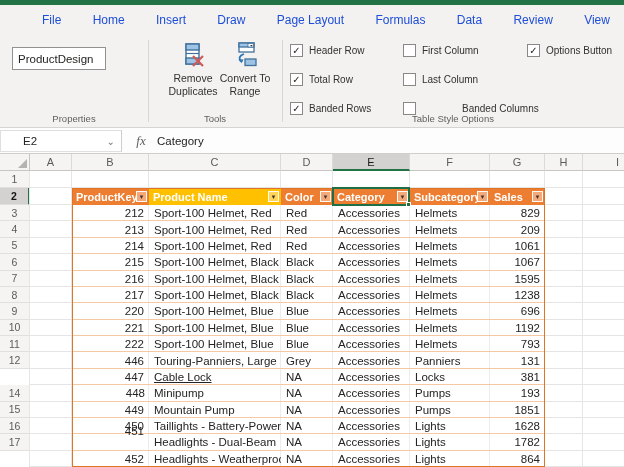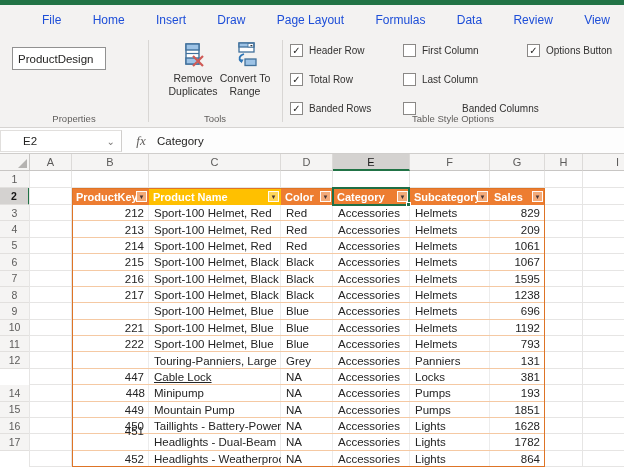--- a/index.html
+++ b/index.html
@@ -288,40 +288,42 @@
       <div class="tcell" style="left: 410px; top: 116.5px; width: 80px; height: 16.375px;">Helmets</div>
       <div class="tcell right" style="left: 490px; top: 116.5px; width: 55px; height: 16.375px;">1595</div>
       <div class="t-hline" style="left: 72px; top: 116.5px; width: 473px; height: 16.375px;"></div>
       <div class="tcell right" style="left: 72px; top: 132.875px; width: 77px; height: 16.375px;">217</div>
       <div class="tcell" style="left: 149px; top: 132.875px; width: 132px; height: 16.375px;">Sport-100 Helmet, Black</div>
       <div class="tcell" style="left: 281px; top: 132.875px; width: 52px; height: 16.375px;">Black</div>
       <div class="tcell" style="left: 333px; top: 132.875px; width: 77px; height: 16.375px;">Accessories</div>
       <div class="tcell" style="left: 410px; top: 132.875px; width: 80px; height: 16.375px;">Helmets</div>
       <div class="tcell right" style="left: 490px; top: 132.875px; width: 55px; height: 16.375px;">1238</div>
       <div class="t-hline" style="left: 72px; top: 132.875px; width: 473px; height: 16.375px;"></div>
+      <div class="tcell right" style="left: 72px; top: 149.25px; width: 77px; height: 16.375px;">220</div>
       <div class="tcell" style="left: 149px; top: 149.25px; width: 132px; height: 16.375px;">Sport-100 Helmet, Blue</div>
       <div class="tcell" style="left: 281px; top: 149.25px; width: 52px; height: 16.375px;">Blue</div>
       <div class="tcell" style="left: 333px; top: 149.25px; width: 77px; height: 16.375px;">Accessories</div>
       <div class="tcell" style="left: 410px; top: 149.25px; width: 80px; height: 16.375px;">Helmets</div>
       <div class="tcell right" style="left: 490px; top: 149.25px; width: 55px; height: 16.375px;">696</div>
       <div class="t-hline" style="left: 72px; top: 149.25px; width: 473px; height: 16.375px;"></div>
       <div class="tcell right" style="left: 72px; top: 165.625px; width: 77px; height: 16.375px;">221</div>
       <div class="tcell" style="left: 149px; top: 165.625px; width: 132px; height: 16.375px;">Sport-100 Helmet, Blue</div>
       <div class="tcell" style="left: 281px; top: 165.625px; width: 52px; height: 16.375px;">Blue</div>
       <div class="tcell" style="left: 333px; top: 165.625px; width: 77px; height: 16.375px;">Accessories</div>
       <div class="tcell" style="left: 410px; top: 165.625px; width: 80px; height: 16.375px;">Helmets</div>
       <div class="tcell right" style="left: 490px; top: 165.625px; width: 55px; height: 16.375px;">1192</div>
       <div class="t-hline" style="left: 72px; top: 165.625px; width: 473px; height: 16.375px;"></div>
       <div class="tcell right" style="left: 72px; top: 182px; width: 77px; height: 16.375px;">222</div>
       <div class="tcell" style="left: 149px; top: 182px; width: 132px; height: 16.375px;">Sport-100 Helmet, Blue</div>
       <div class="tcell" style="left: 281px; top: 182px; width: 52px; height: 16.375px;">Blue</div>
       <div class="tcell" style="left: 333px; top: 182px; width: 77px; height: 16.375px;">Accessories</div>
       <div class="tcell" style="left: 410px; top: 182px; width: 80px; height: 16.375px;">Helmets</div>
       <div class="tcell right" style="left: 490px; top: 182px; width: 55px; height: 16.375px;">793</div>
       <div class="t-hline" style="left: 72px; top: 182px; width: 473px; height: 16.375px;"></div>
+      <div class="tcell right" style="left: 72px; top: 198.375px; width: 77px; height: 16.375px;">446</div>
       <div class="tcell" style="left: 149px; top: 198.375px; width: 132px; height: 16.375px;">Touring-Panniers, Large</div>
       <div class="tcell" style="left: 281px; top: 198.375px; width: 52px; height: 16.375px;">Grey</div>
       <div class="tcell" style="left: 333px; top: 198.375px; width: 77px; height: 16.375px;">Accessories</div>
       <div class="tcell" style="left: 410px; top: 198.375px; width: 80px; height: 16.375px;">Panniers</div>
       <div class="tcell right" style="left: 490px; top: 198.375px; width: 55px; height: 16.375px;">131</div>
       <div class="t-hline" style="left: 72px; top: 198.375px; width: 473px; height: 16.375px;"></div>
       <div class="tcell right" style="left: 72px; top: 214.75px; width: 77px; height: 16.375px;">447</div>
       <div class="tcell" style="left: 149px; top: 214.75px; width: 132px; height: 16.375px; text-decoration: underline;">Cable Lock</div>
       <div class="tcell" style="left: 281px; top: 214.75px; width: 52px; height: 16.375px;">NA</div>
       <div class="tcell" style="left: 333px; top: 214.75px; width: 77px; height: 16.375px;">Accessories</div>

